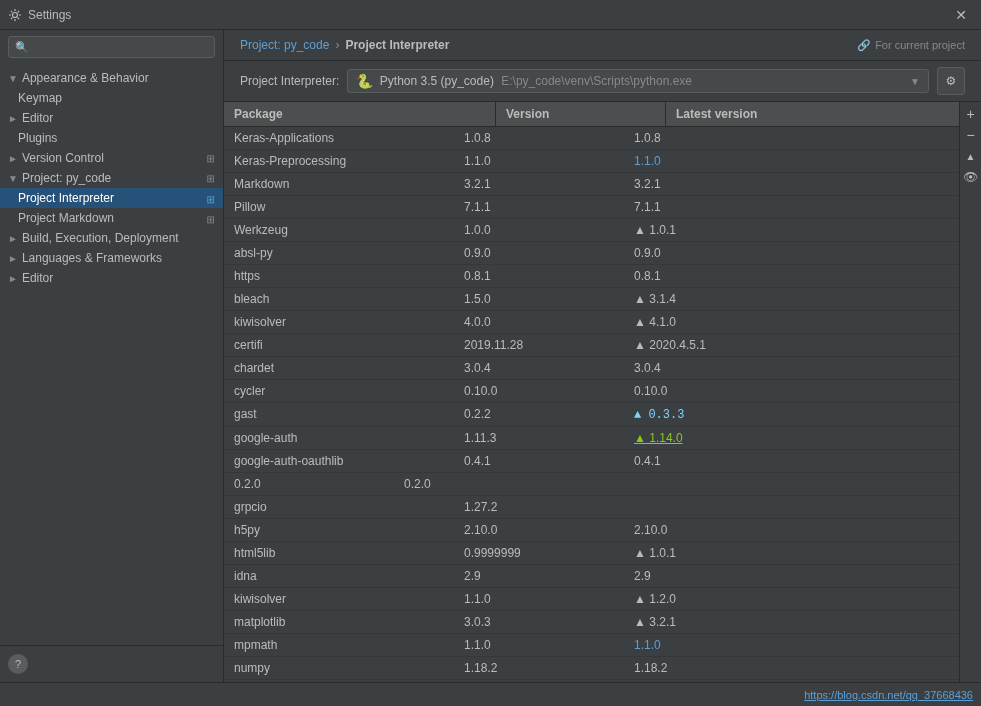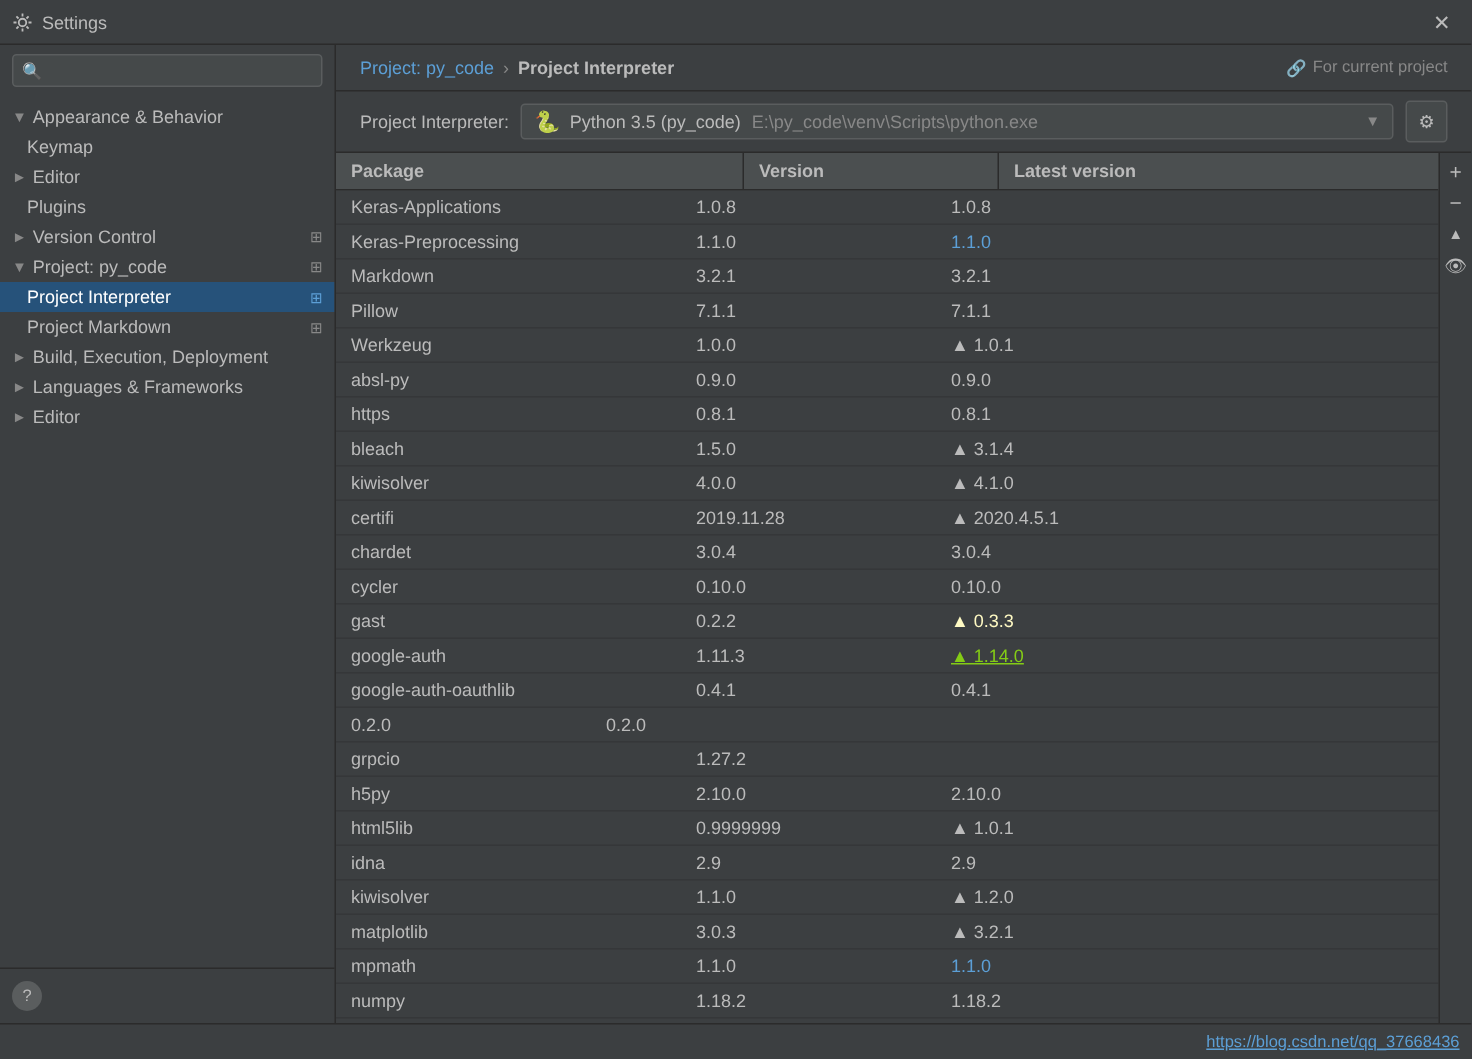--- a/index.html
+++ b/index.html
@@ -435,21 +435,21 @@
               <div class="td td-latest">3.0.4</div>
             </div>
             <div class="table-row">
               <div class="td td-package">cycler</div>
               <div class="td td-version">0.10.0</div>
               <div class="td td-latest">0.10.0</div>
             </div>
             <div class="table-row">
               <div class="td td-package">gast</div>
               <div class="td td-version">0.2.2</div>
-              <div class="td td-latest"><span style="color:#fef9c3;">▲ 0.3.3</span></div>
+              <div class="td td-latest"><span style="color:#7dd3fc;font-family:Liberation Mono, monospace;">▲ 0.3.3</span></div>
             </div>
             <div class="table-row">
               <div class="td td-package">google-auth</div>
               <div class="td td-version">1.11.3</div>
               <div class="td td-latest"><span style="color:#84cc16;text-decoration:underline;">▲ 1.14.0</span></div>
             </div>
             <div class="table-row">
               <div class="td td-package">google-auth-oauthlib</div>
               <div class="td td-version">0.4.1</div>
               <div class="td td-latest">0.4.1</div>

